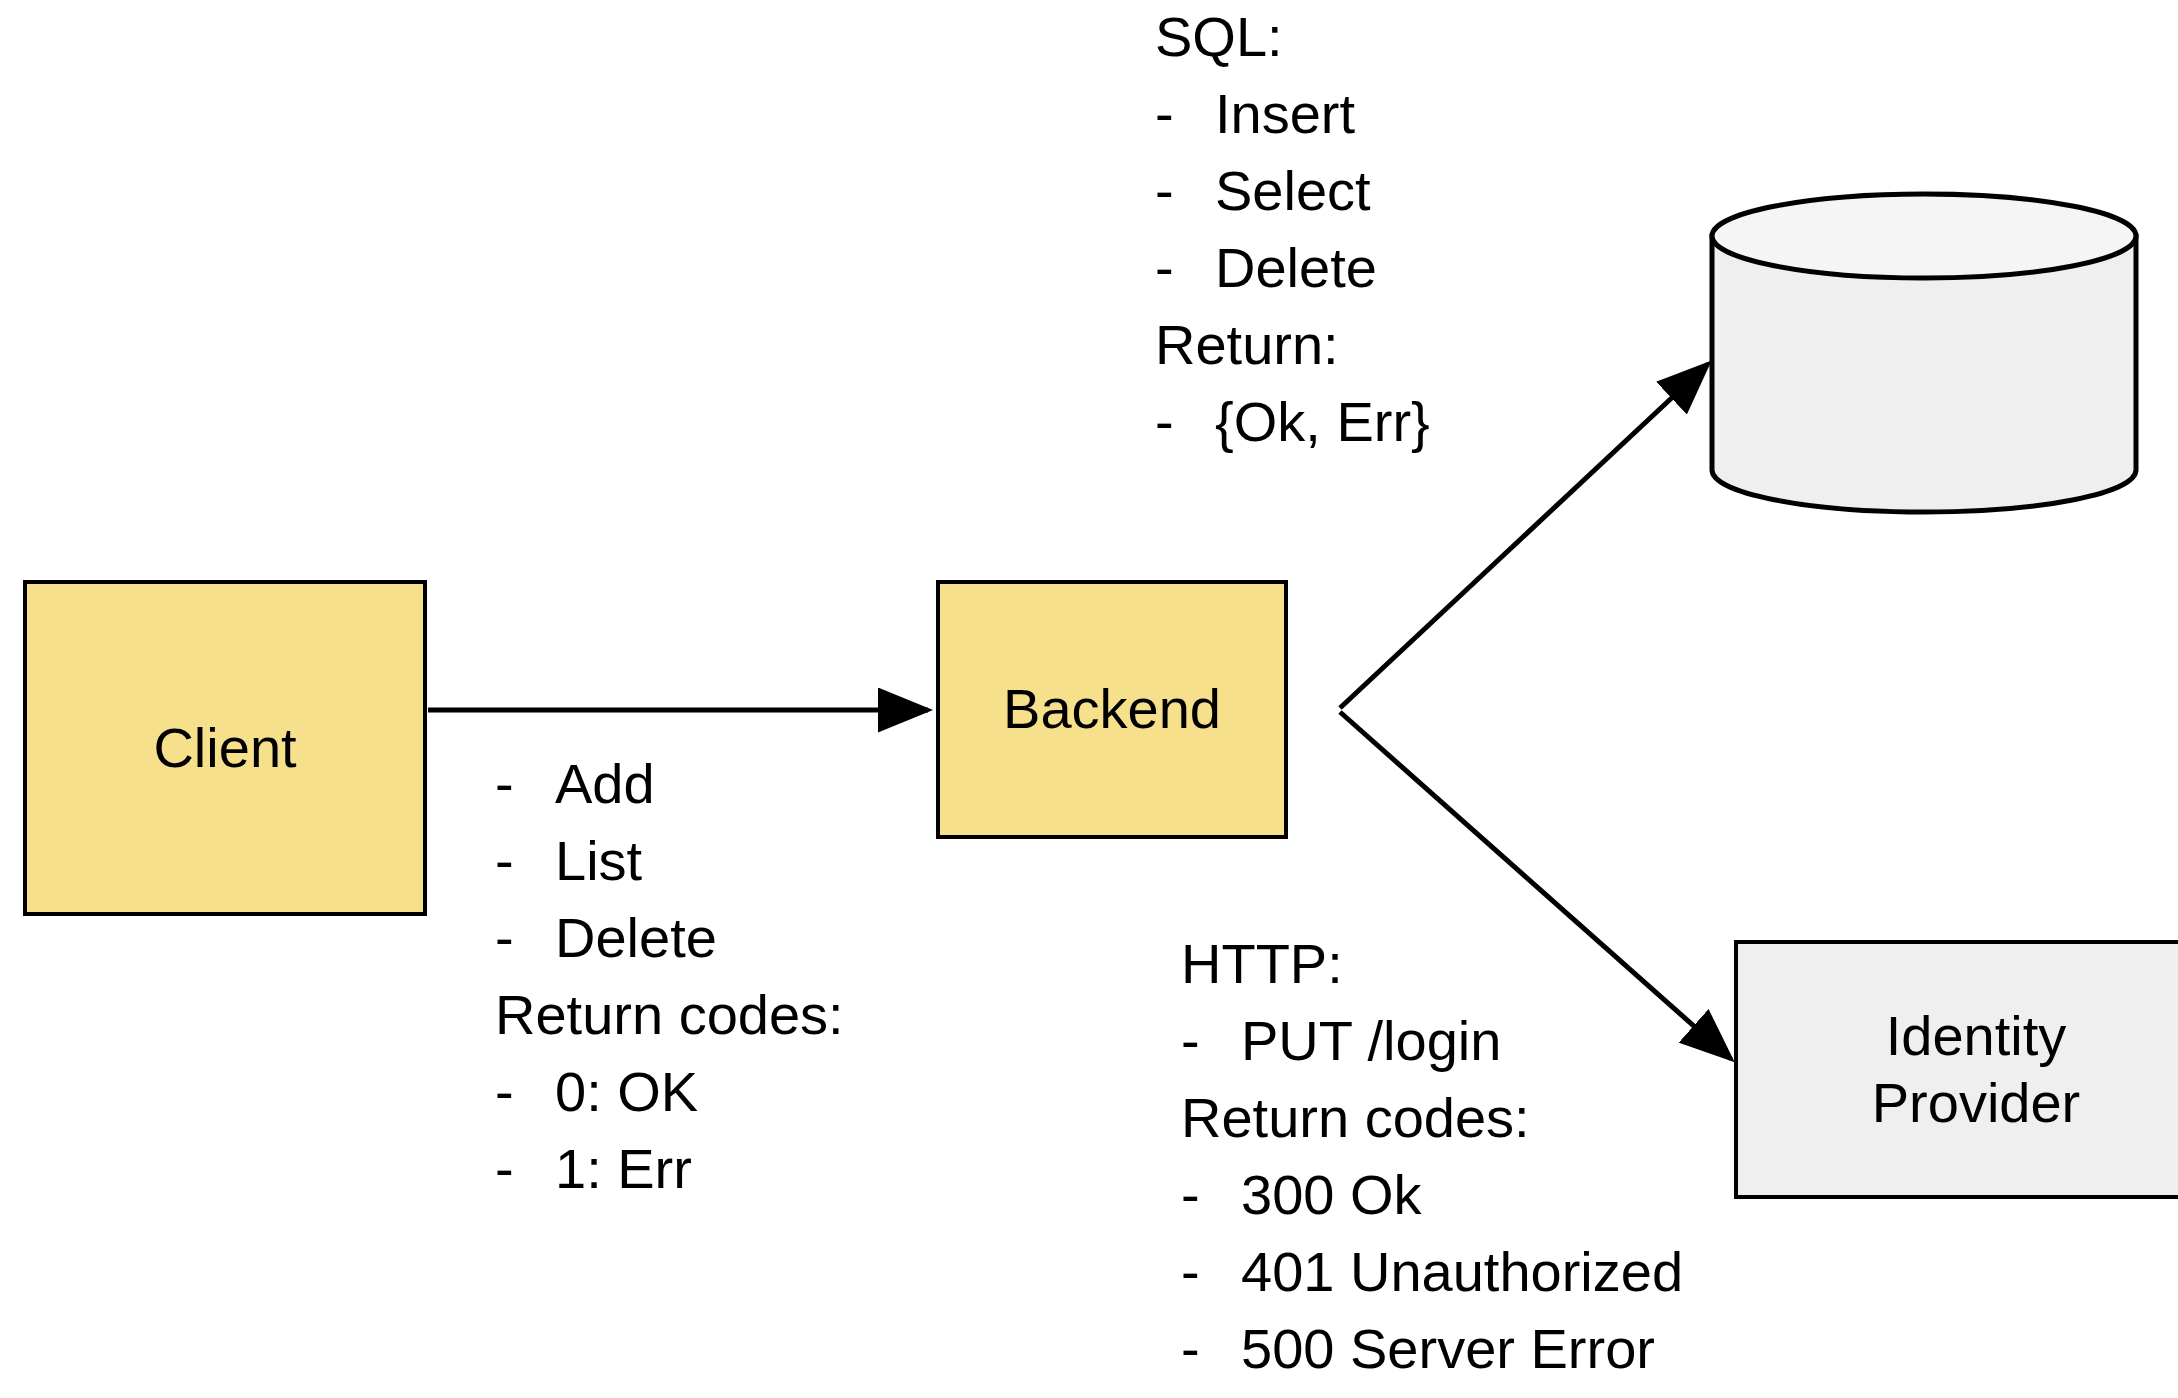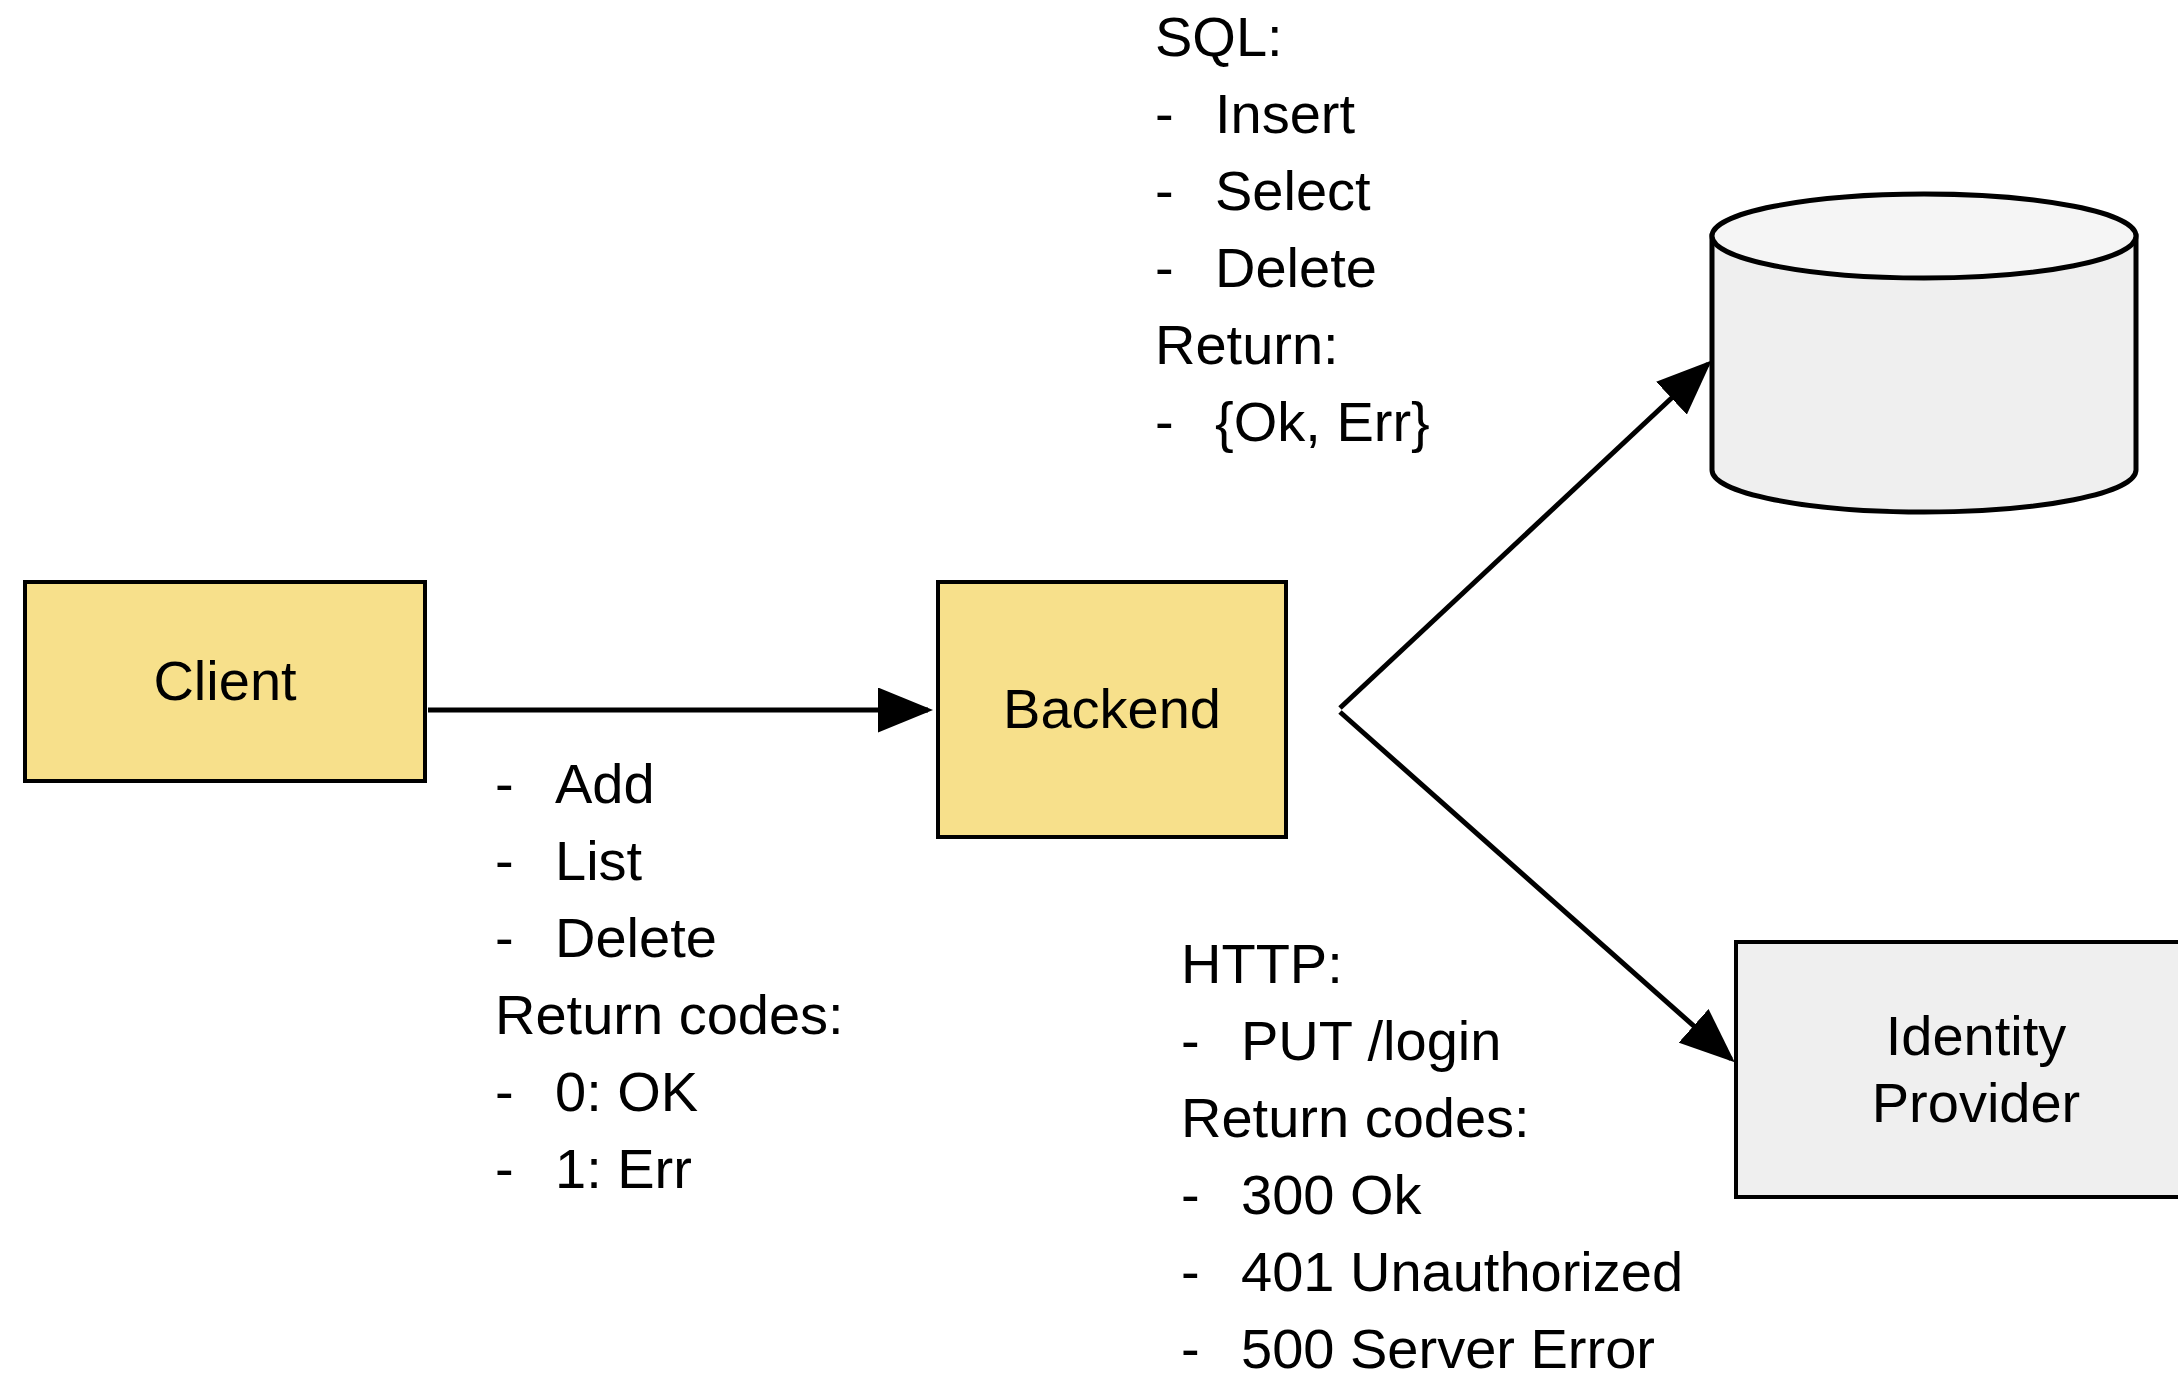--- a/index.html
+++ b/index.html
@@ -107,21 +107,21 @@
   </svg>
 
   <div class="cylinder" style="left:1706px; top:188px; width:436px; height:330px;">
     <svg width="436" height="330" viewBox="0 0 436 330" xmlns="http://www.w3.org/2000/svg">
       <path d="M6,48 L6,282 A212,42 0 0 0 430,282 L430,48 Z" fill="#EFEFEF" stroke="#000000" stroke-width="5"></path>
       <ellipse cx="218" cy="48" rx="212" ry="42" fill="#F5F5F5" stroke="#000000" stroke-width="5"></ellipse>
     </svg>
     <span class="cyl-label">DB</span>
   </div>
 
-  <div class="node-box yellow" style="left:23px; top:580px; width:404px; height:203px;">
+  <div class="node-box yellow" style="left:23px; top:580px; width:404px; height:336px;">
     <span class="node-label">Client</span>
   </div>
 
   <div class="node-box yellow" style="left:936px; top:580px; width:352px; height:259px;">
     <span class="node-label">Backend</span>
   </div>
 
   <div class="node-box grey" style="left:1734px; top:940px; width:484px; height:259px;">
     <span class="node-label">Identity
 Provider</span>

